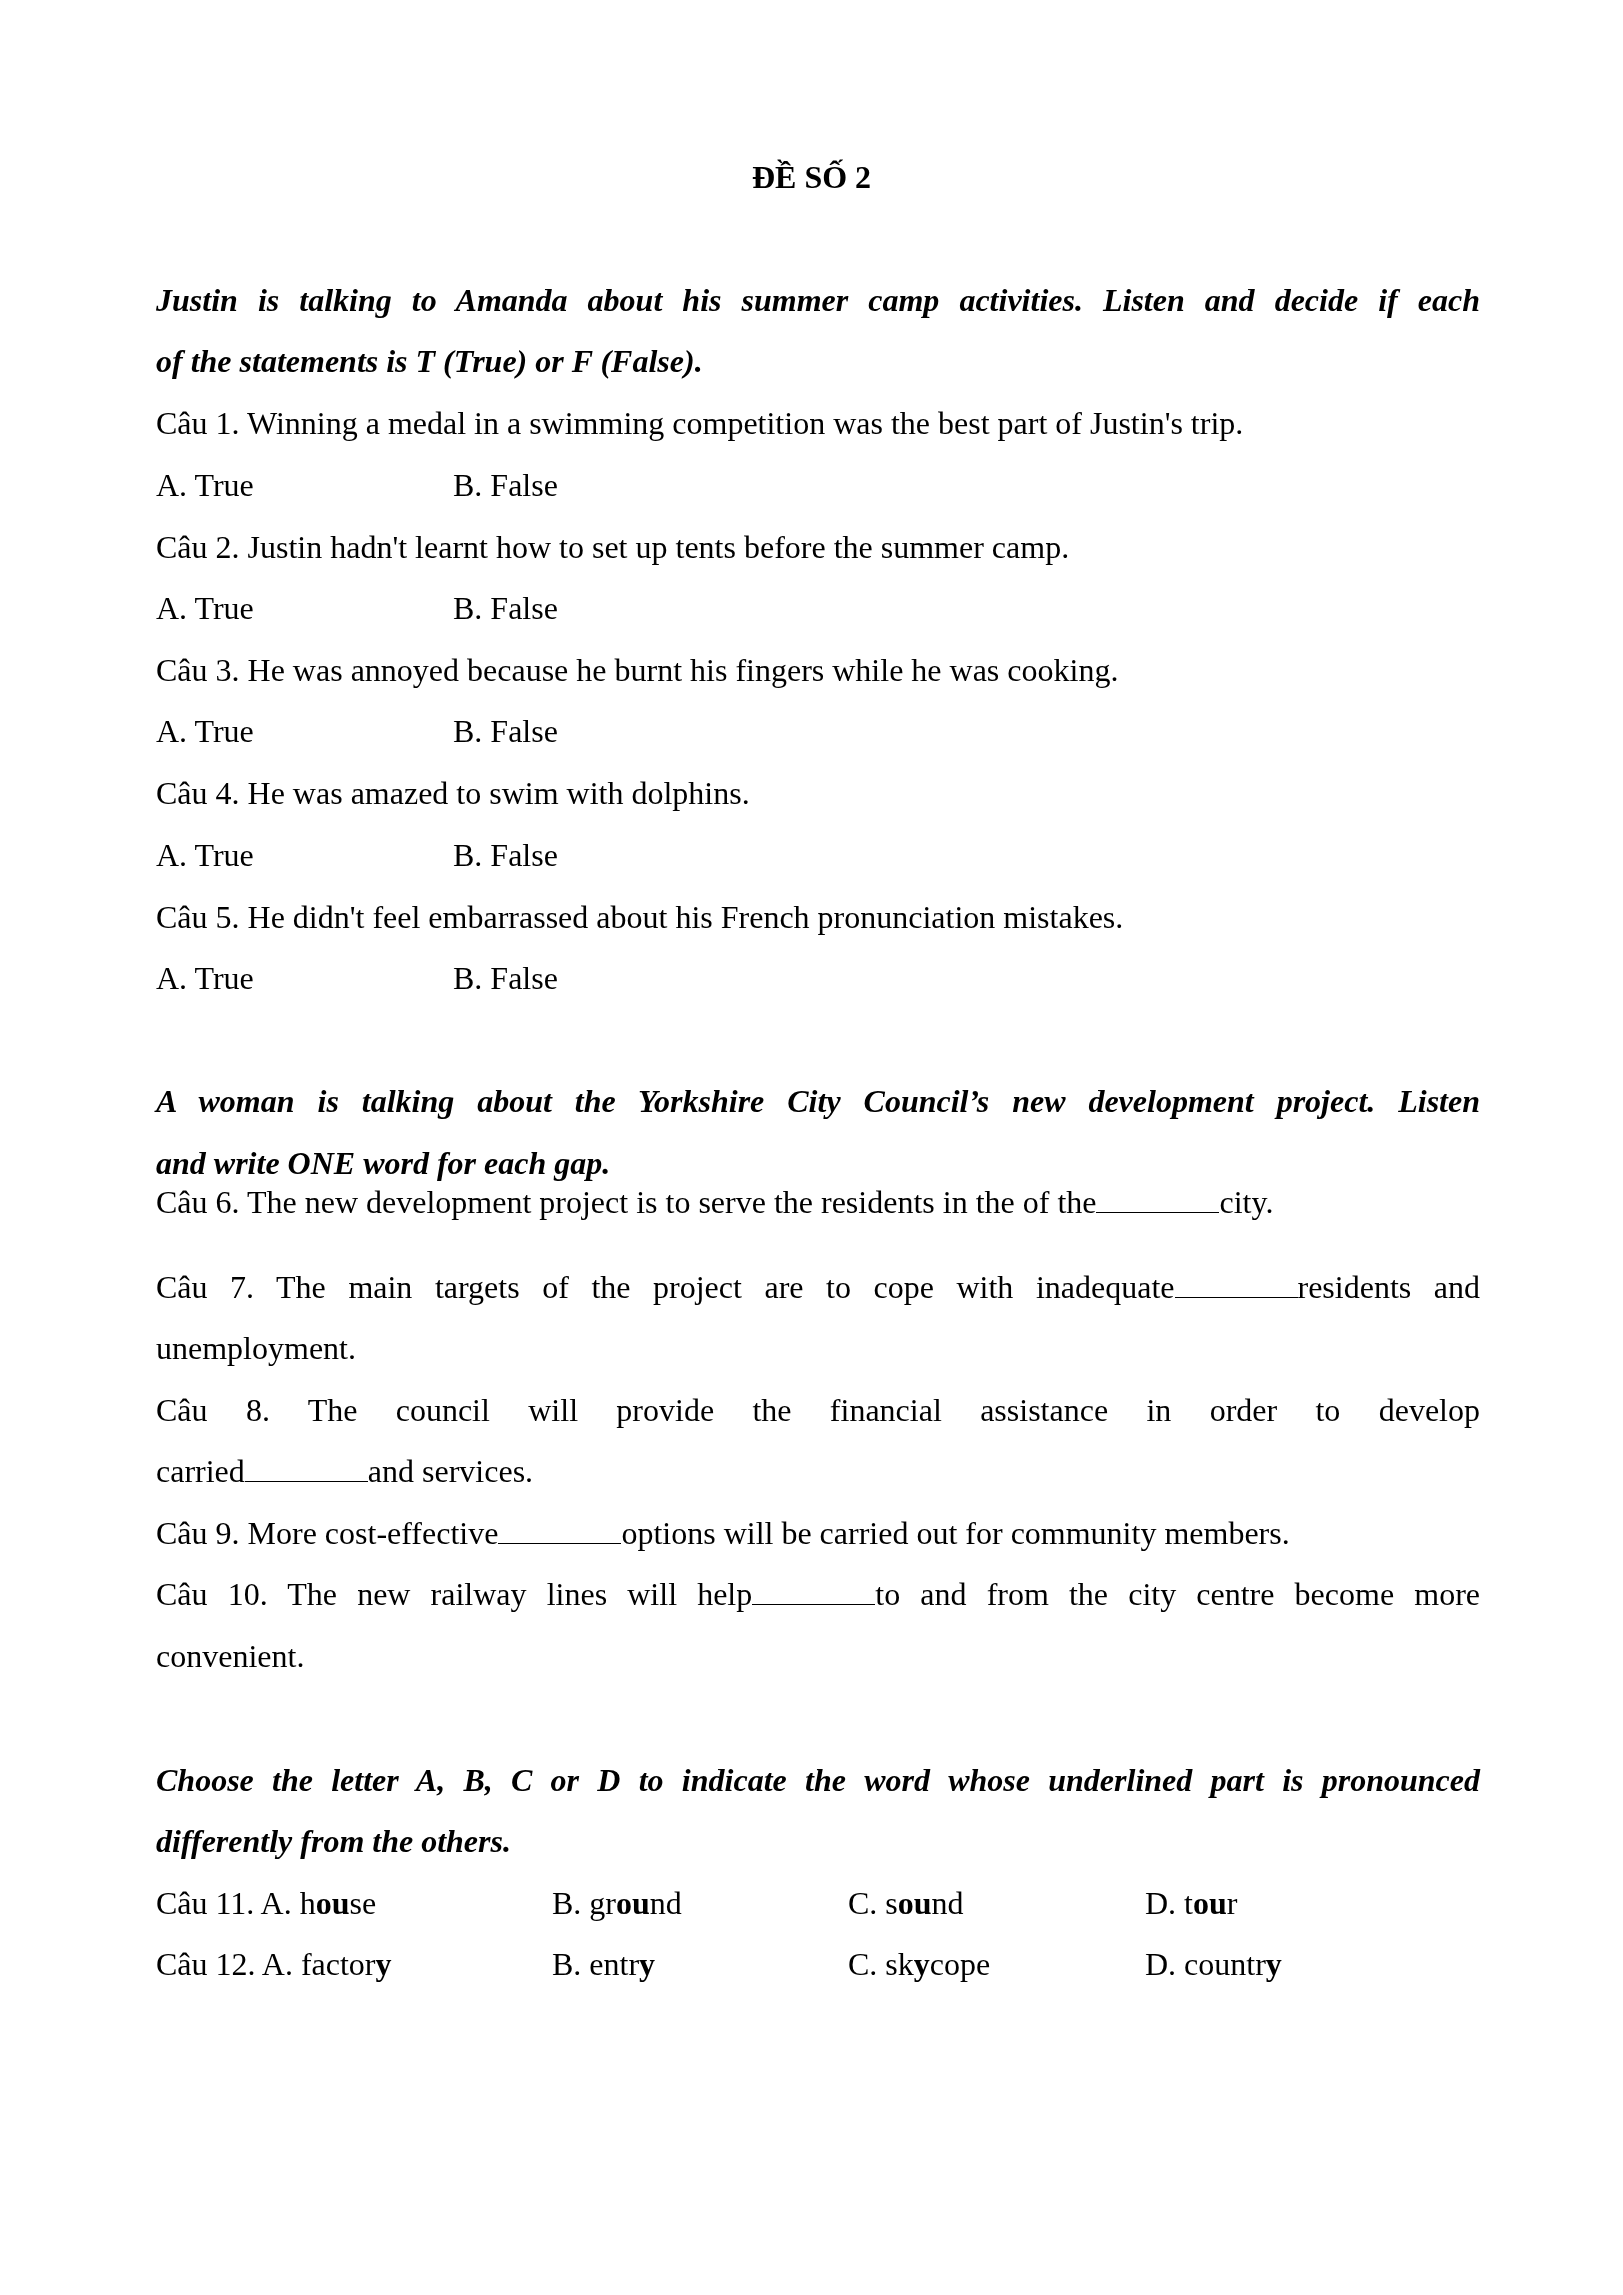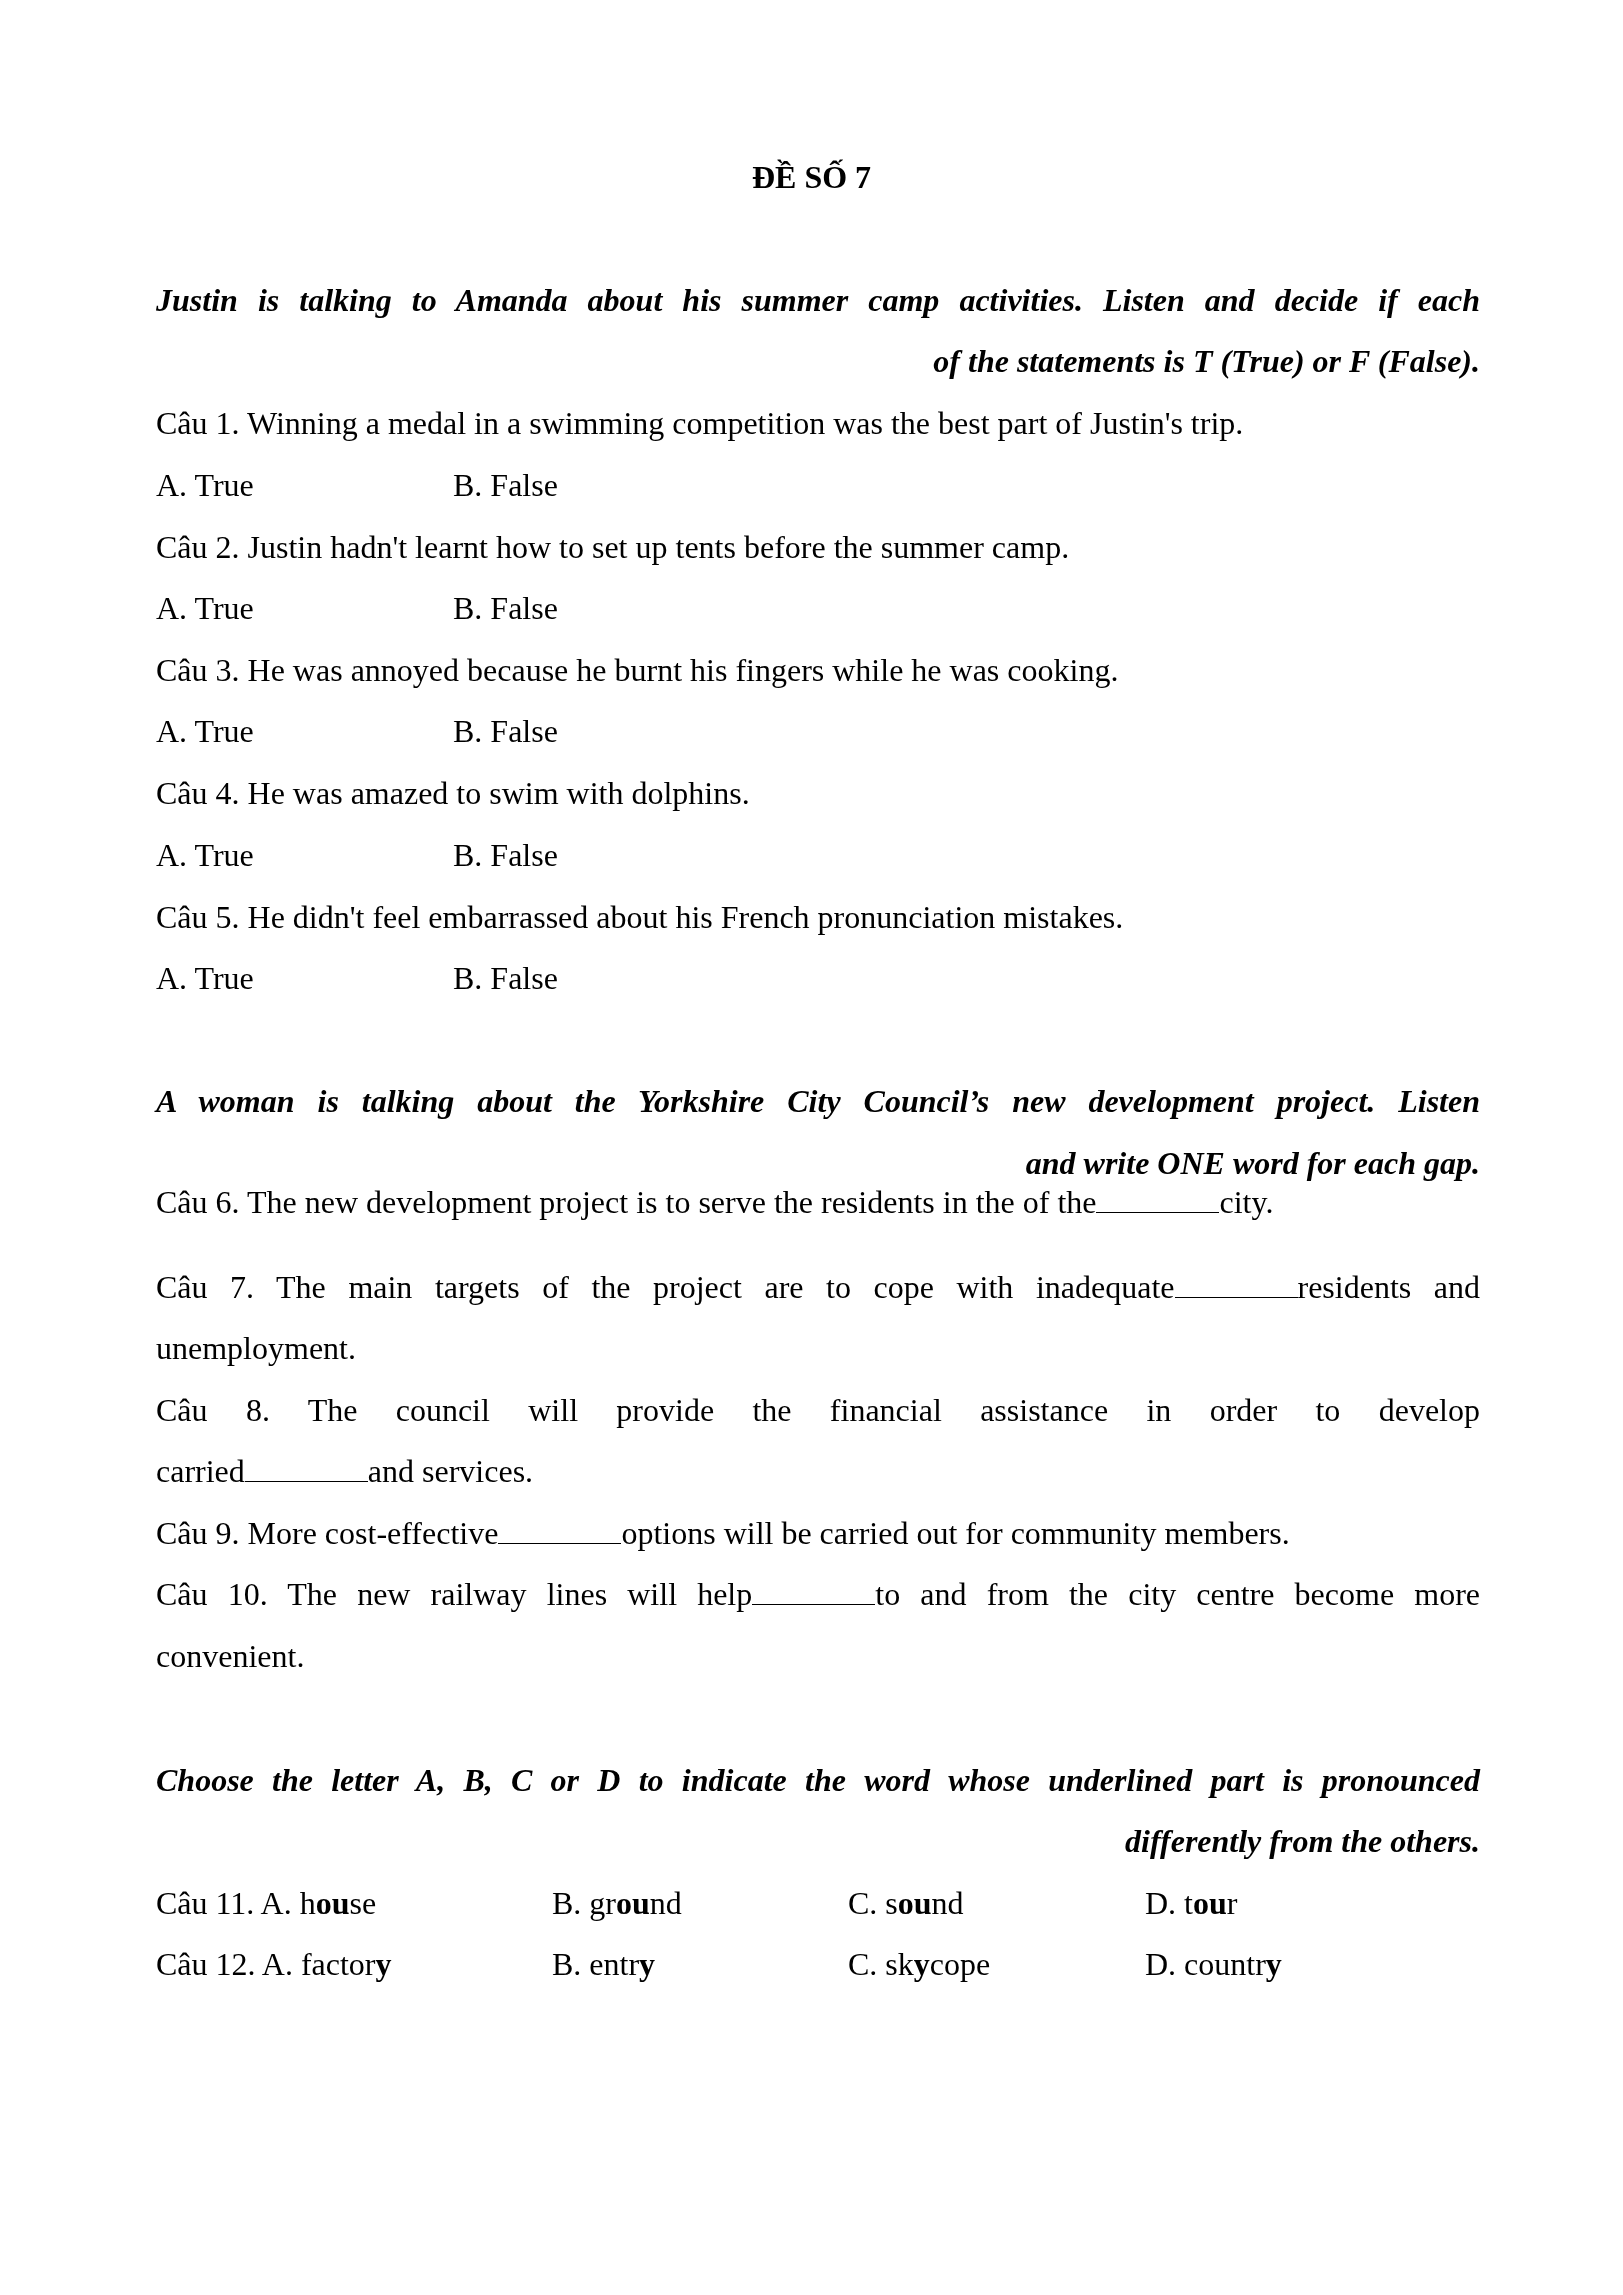--- a/index.html
+++ b/index.html
@@ -1,29 +1,29 @@
 <!DOCTYPE html>
 <html style="font-size:12.6px"><head>
 <meta charset="utf-8">
 <style>
   html, body { margin: 0; padding: 0; background: #ffffff; }
   body { width: 1623px; height: 2295px; position: relative; overflow: hidden;
          font-family: "Liberation Serif", "DejaVu Serif", serif; color: #000; }
   .line { position: absolute; left: 156px; width: 1324px; font-size: 32px; line-height: 61px; white-space: nowrap; }
   .title { position: absolute; left: 0; width: 1623px; text-align: center; top: 154px; font-size: 32px; font-weight: bold; line-height: 47px; }
-  .instr { font-weight: bold; font-style: italic; text-align: right; }
+  .instr { font-weight: bold; font-style: italic; }
   .just { text-align: justify; text-align-last: justify; }
   .opt { position: absolute; top: 0; }
   .u { font-weight: bold; text-decoration-thickness: 2.4px; text-underline-offset: 3.9px; }
   .gap { display: inline-block; border-bottom: 1.6px solid #000; width: 123px; height: 27px; vertical-align: baseline; }
 </style>
 </head>
 <body>
 
-<div class="title">ĐỀ SỐ 7</div>
+<div class="title">ĐỀ SỐ 2</div>
 
 <div class="line instr just" style="top:270px">Justin is talking to Amanda about his summer camp activities. Listen and decide if each</div>
 <div class="line instr" style="top:331px">of the statements is T (True) or F (False).</div>
 
 <div class="line" style="top:393px">Câu 1. Winning a medal in a swimming competition was the best part of Justin's trip.</div>
 <div class="line" style="top:455px">
   <span class="opt" style="left:0">A. True</span>
   <span class="opt" style="left:297px">B. False</span>
 </div>
 

